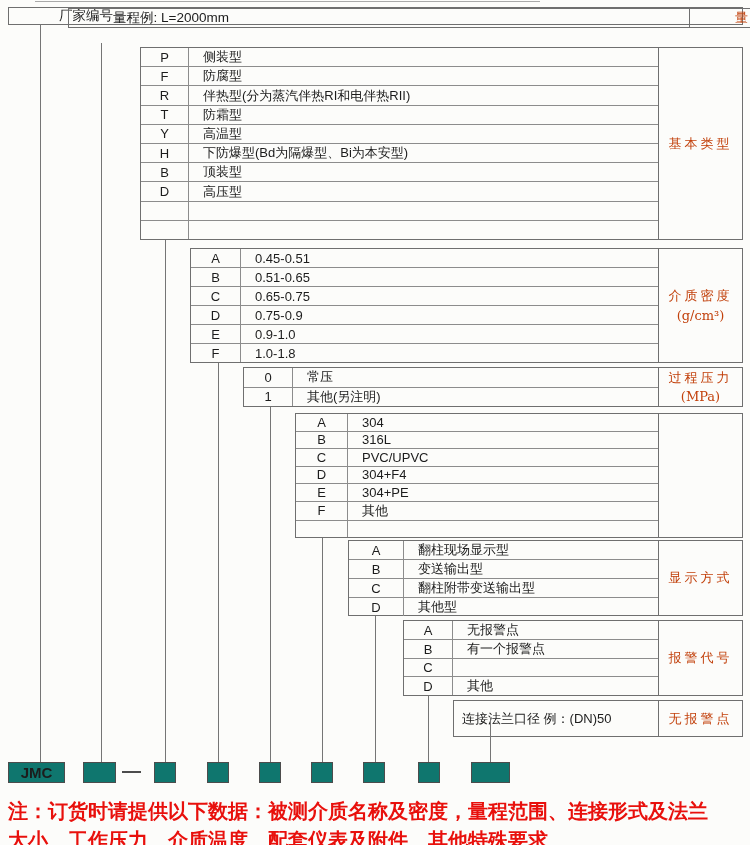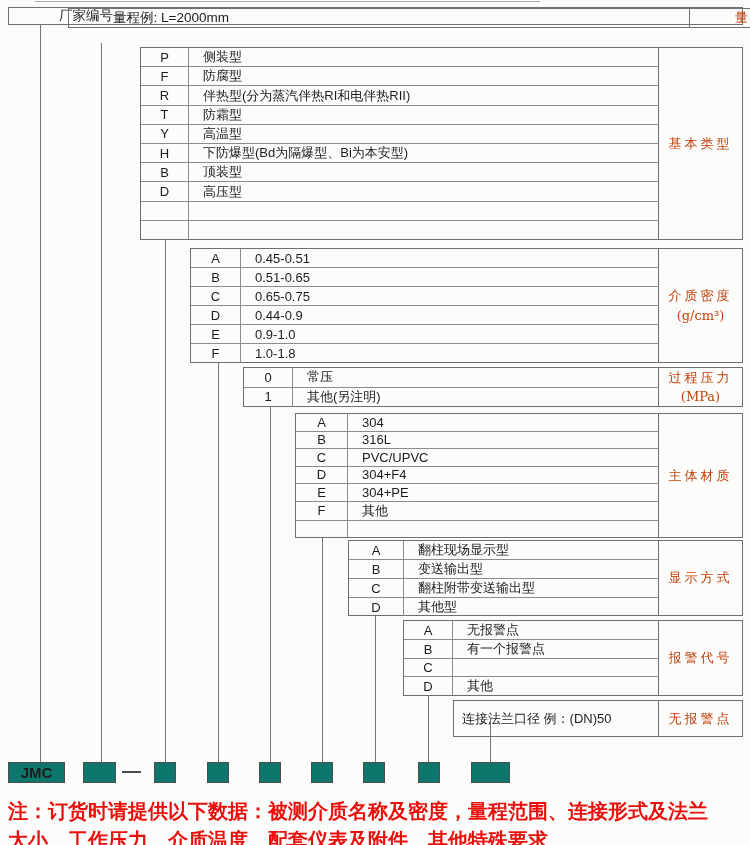--- a/index.html
+++ b/index.html
@@ -139,21 +139,21 @@
         <div class="row">
           <div class="code">B</div>
           <div class="desc">0.51-0.65</div>
         </div>
         <div class="row">
           <div class="code">C</div>
           <div class="desc">0.65-0.75</div>
         </div>
         <div class="row">
           <div class="code">D</div>
-          <div class="desc">0.44-0.9</div>
+          <div class="desc">0.75-0.9</div>
         </div>
         <div class="row">
           <div class="code">E</div>
           <div class="desc">0.9-1.0</div>
         </div>
         <div class="row">
           <div class="code">F</div>
           <div class="desc">1.0-1.8</div>
         </div>
       </div>
@@ -204,23 +204,20 @@
         </div>
         <div class="row">
           <div class="code">F</div>
           <div class="desc">其他</div>
         </div>
         <div class="row">
           <div class="code"></div>
           <div class="desc"></div>
         </div>
       </div>
-    <div class="lbl">
-      <span>主体材质</span>
-    </div>
   </div>
 
   <div class="abs sec" id="sec4">
     <div class="rows">
         <div class="row">
           <div class="code">A</div>
           <div class="desc">翻柱现场显示型</div>
         </div>
         <div class="row">
           <div class="code">B</div>

